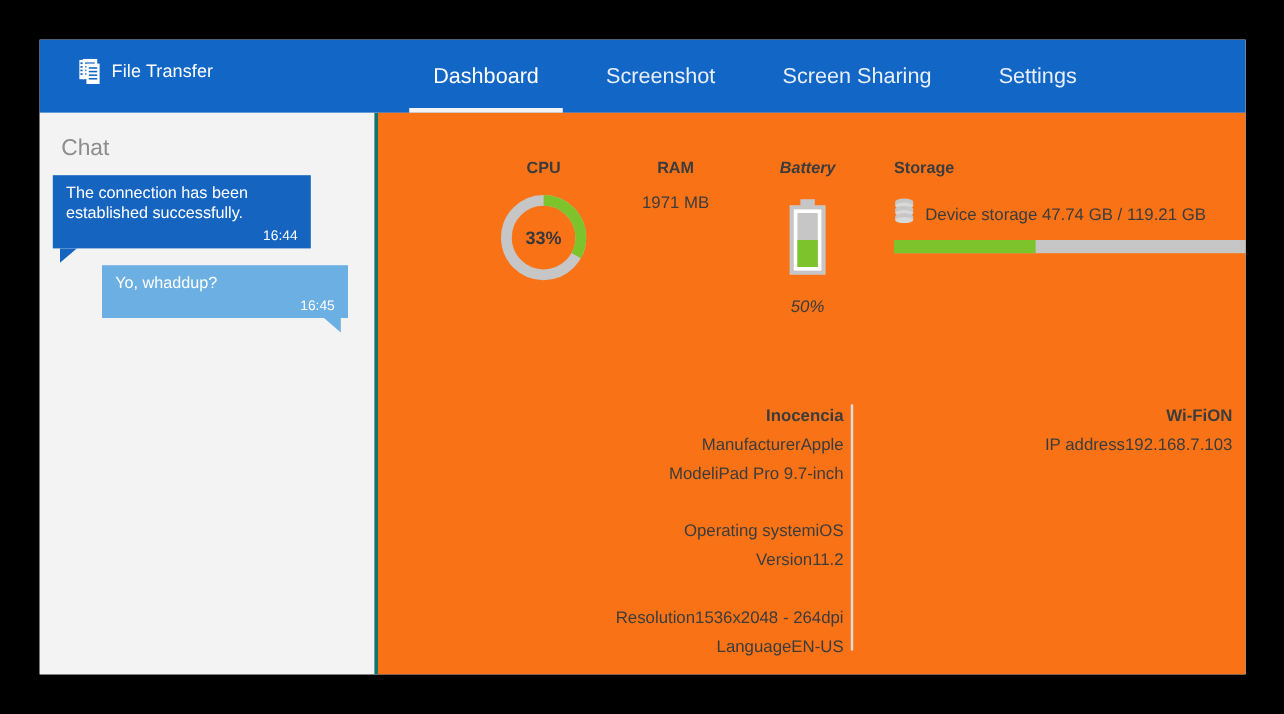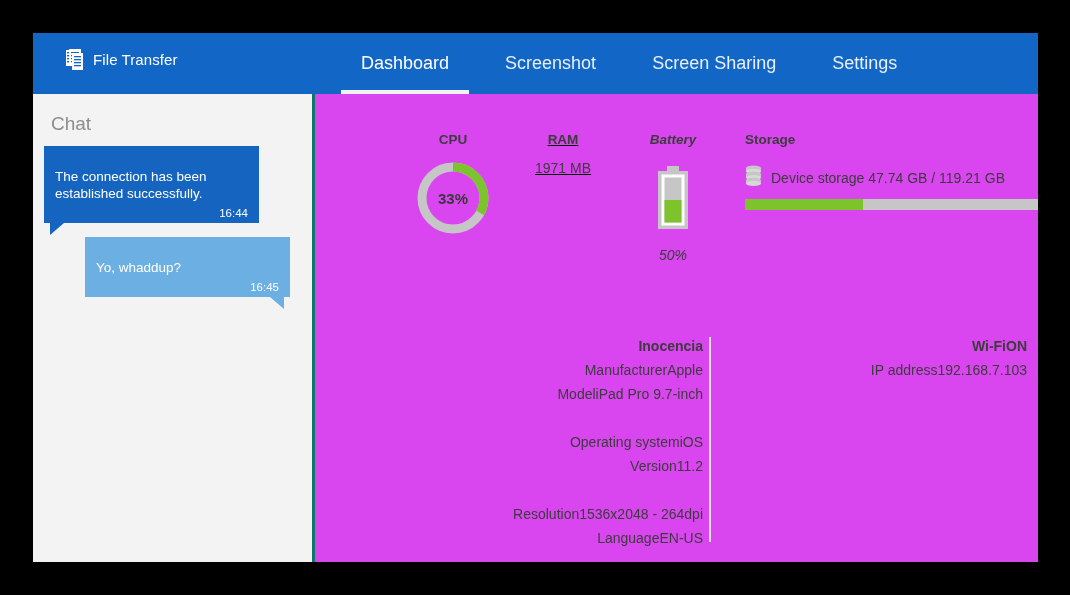--- a/index.html
+++ b/index.html
@@ -97,21 +97,21 @@
   }
   #chat-list {
     position: absolute;
     left: 0;
     top: 52px;
     width: 279px;
   }
   .bubble-wrap { position: relative; margin-bottom: 14px; }
   .bubble {
     position: relative;
-    padding: 22px 11px 4px 11px;
+    padding: 6px 11px 4px 11px;
     box-sizing: border-box;
     color: #ffffff;
   }
   .bubble-text {
     font-size: 13.5px;
     line-height: 17px;
     display: block;
   }
   .bubble-time {
     display: block;
@@ -149,21 +149,21 @@
     border-bottom: 12px solid transparent;
   }
 
   
   #main {
     position: absolute;
     left: 282px;
     top: 61px;
     width: 723px;
     height: 468px;
-    background: #d946ef;
+    background: #f97316;
   }
 
   
   #gauges {
     position: absolute;
     left: 0;
     top: 0;
     width: 723px;
     height: 205px;
   }
@@ -345,21 +345,21 @@
         <span class="gauge-title">CPU</span>
         <div class="donut-wrap">
           <svg width="76" height="76" viewBox="0 0 76 76">
             <circle cx="38" cy="38" r="31" fill="none" stroke="#c6c6c6" stroke-width="9"></circle>
             <circle id="cpu-arc" cx="38" cy="38" r="31" fill="none" stroke="#7dc42c" stroke-width="9" transform="rotate(-90 38 38)" stroke-dasharray="64.27698569244717 130.50175883012"></circle>
           </svg>
           <div class="donut-val">33%</div>
         </div>
       </div>
 
-      <div class="gauge-col" style="left:188px; top:38px;text-decoration:underline;">
+      <div class="gauge-col" style="left:188px; top:38px;">
         <span class="gauge-title">RAM</span>
         <span class="gauge-sub">1971 MB</span>
       </div>
 
       <div class="gauge-col" style="left:298px; top:38px;font-style:italic;">
         <span class="gauge-title">Battery</span>
         <div class="battery-wrap">
           <svg width="76" height="76" viewBox="0 0 76 76">
             <rect x="32" y="6" width="12" height="6" fill="#c6c6c6"></rect>
             <rect x="23" y="11" width="30" height="58" fill="#c6c6c6"></rect>

